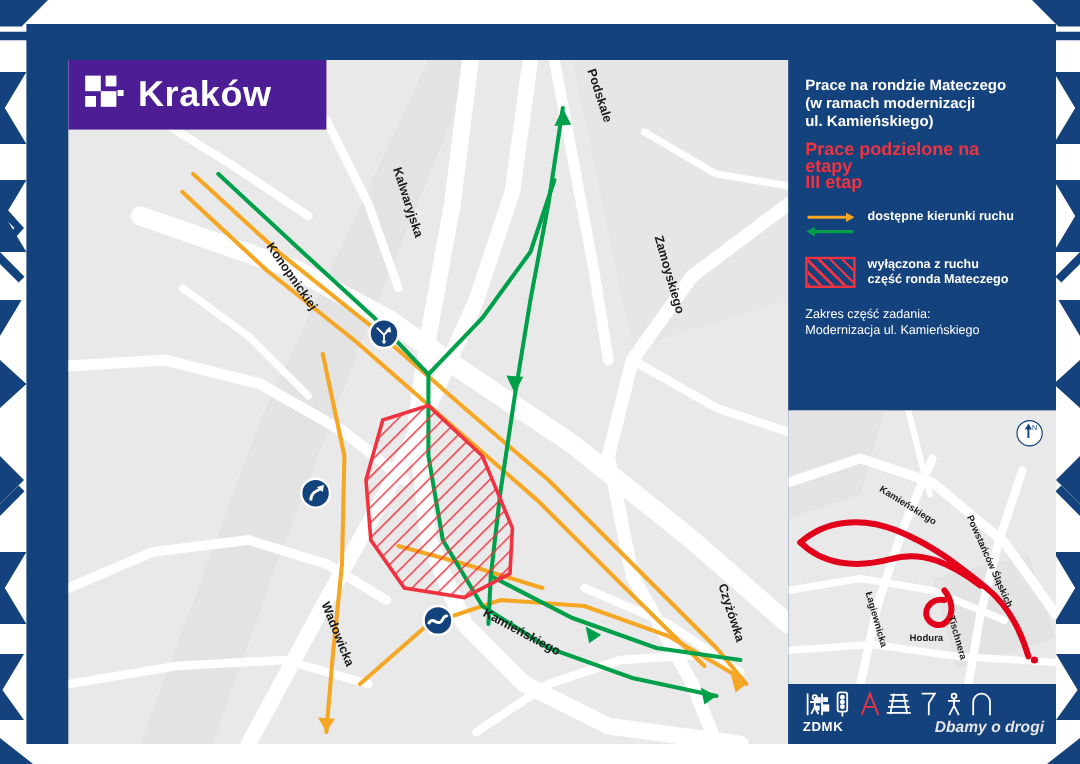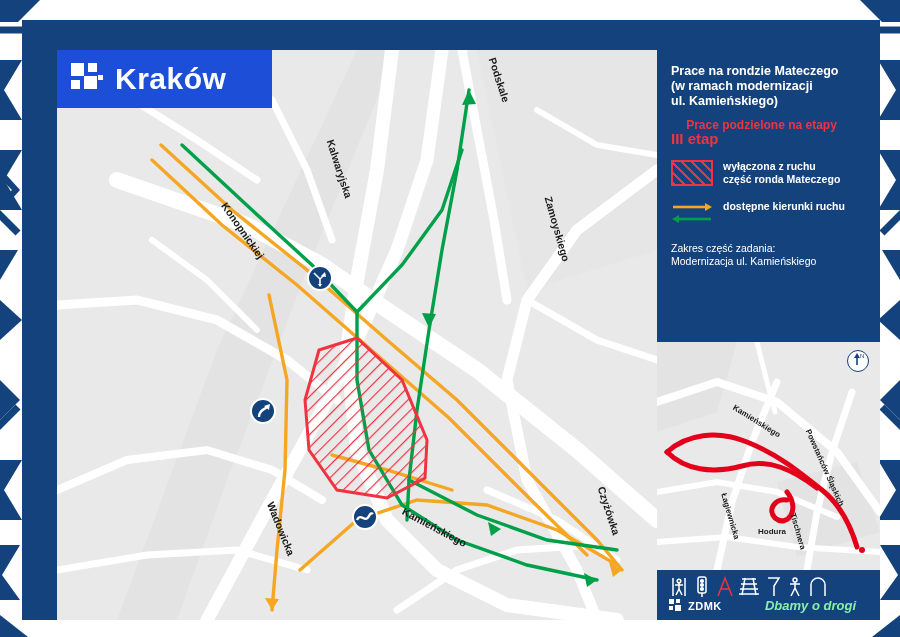--- a/index.html
+++ b/index.html
@@ -22,58 +22,58 @@
     box-sizing:border-box;
   }
   #map-area{
     position:absolute;left:35px;top:30px;width:600px;height:570px;
     background:#e9e9ea;
     overflow:hidden;
   }
   
   #logo-bar{
     position:absolute;left:35px;top:30px;width:215px;height:58px;
-    background:#1d4ed8;display:flex;align-items:center;gap:12px;padding-left:14px;
+    background:#4c1d95;display:flex;align-items:center;gap:12px;padding-left:14px;
     box-sizing:border-box;
   }
   #logo-mark{width:32px;height:32px;position:relative;}
   #logo-mark span{position:absolute;background:#fff;}
   #logo-text{color:#fff;font-size:30px;font-weight:bold;letter-spacing:.5px;}
   
   #panel{
     position:absolute;left:635px;top:30px;width:223px;height:570px;
     background:#14427c;color:#fff;box-sizing:border-box;padding:14px 28px 0 14px;
   }
   #panel h1{font-size:12.5px;line-height:15px;margin:0;font-weight:bold;}
   #panel .sub{font-size:10px;margin-top:4px;line-height:12px;color:#dfe7f2;}
-  #panel .red{color:#ef3340;font-weight:bold;font-size:12px;margin-top:9px;line-height:14px;text-align:center;}
+  #panel .red{color:#ef3340;font-weight:bold;font-size:15px;margin-top:9px;line-height:14px;}
   #panel .red2{color:#ef3340;font-weight:bold;font-size:15px;line-height:14px;}
   .legend-row{display:flex;align-items:flex-start;gap:10px;margin-top:14px;}
   .legend-txt{font-size:10.5px;line-height:13px;font-weight:bold;}
   .hatch-box{
     width:42px;height:26px;border:2px solid #ef3340;box-sizing:border-box;flex:none;
     background:repeating-linear-gradient(45deg,#ef3340 0 2px,transparent 2px 7px);
   }
   .arrows-box{width:42px;height:26px;flex:none;position:relative;}
   #scope-label{font-size:10.5px;line-height:13px;margin-top:16px;}
   
   #inset{
     position:absolute;left:635px;top:322px;width:223px;height:228px;
     background:#e9e9ea;overflow:hidden;
   }
   
   #bottom-strip{
     position:absolute;left:635px;top:550px;width:223px;height:50px;
     background:#14427c;
   }
-  #zdmk-row{position:absolute;left:12px;bottom:8px;display:flex;align-items:center;gap:6px;}
+  #zdmk-row{position:absolute;left:12px;bottom:8px;display:flex;align-items:center;gap:6px;flex-direction:column;}
   #zdmk-mark{width:13px;height:13px;position:relative;}
   #zdmk-mark span{position:absolute;background:#fff;}
   #zdmk-text{color:#fff;font-size:11px;font-weight:bold;letter-spacing:.5px;}
-  #slogan{position:absolute;right:24px;bottom:7px;color:#86efac;font-size:13px;font-weight:bold;font-style:italic;}
+  #slogan{position:absolute;right:10px;bottom:7px;color:#e5e5e5;font-size:13px;font-weight:bold;font-style:italic;}
   .street-label{
     position:absolute;color:#1b1b1b;font-size:10.5px;font-weight:bold;
     white-space:nowrap;transform-origin:left top;
   }
   .inset-label{
     position:absolute;color:#1b1b1b;font-size:8px;font-weight:bold;white-space:nowrap;
     transform-origin:left top;
   }
   .badge{
     position:absolute;width:26px;height:26px;border-radius:50%;
@@ -230,37 +230,37 @@
   <div id="panel">
     <h1>
       <span>Prace na rondzie Mateczego</span><br>
       <span>(w ramach modernizacji</span><br>
       <span>ul. Kamieńskiego)</span>
     </h1>
     <div class="red">Prace podzielone na etapy</div>
     <div class="red2">III etap</div>
 
     <div class="legend-row">
-      <div class="hatch-box"></div>
-      <div class="legend-txt">
-        <span>wyłączona z ruchu</span><br>
-        <span>część ronda Mateczego</span>
-      </div>
-    </div>
-
-    <div class="legend-row">
       <div class="arrows-box">
         <svg width="42" height="26" viewBox="0 0 42 26">
           <path d="M2,7 L34,7" stroke="#f5a623" stroke-width="2.6" fill="none"></path>
           <polygon points="34,3 41,7 34,11" fill="#f5a623"></polygon>
           <path d="M40,19 L8,19" stroke="#00a04a" stroke-width="2.6" fill="none"></path>
           <polygon points="8,15 1,19 8,23" fill="#00a04a"></polygon>
         </svg>
       </div>
       <div class="legend-txt">dostępne kierunki ruchu</div>
+    </div>
+
+    <div class="legend-row">
+      <div class="hatch-box"></div>
+      <div class="legend-txt">
+        <span>wyłączona z ruchu</span><br>
+        <span>część ronda Mateczego</span>
+      </div>
     </div>
 
     <div id="scope-label">
       <span>Zakres część zadania:</span><br>
       <span>Modernizacja ul. Kamieńskiego</span>
     </div>
   </div>
 
   <div id="inset">
     <svg width="223" height="228" viewBox="0 0 223 228" style="position:absolute;left:0;top:0">

